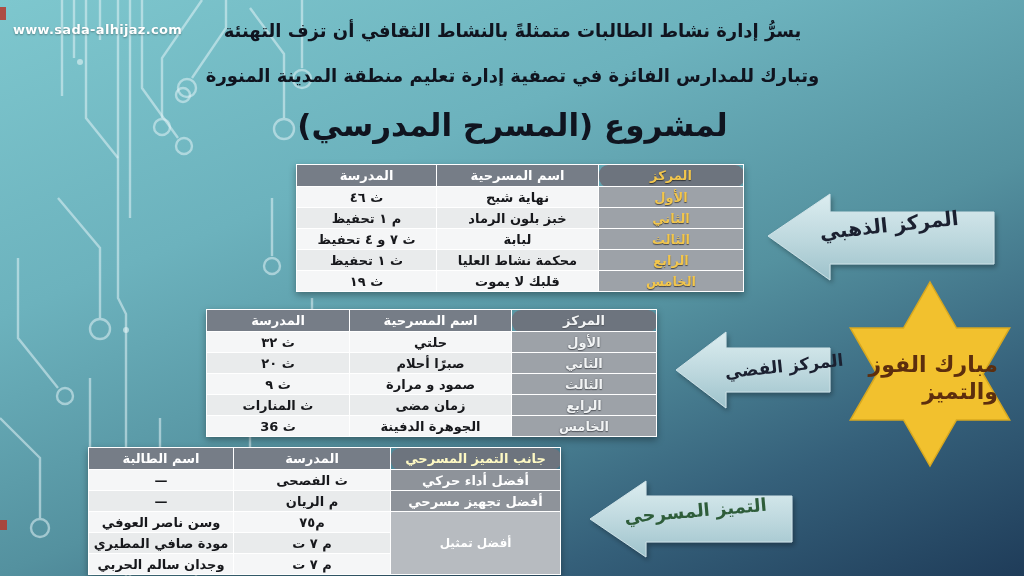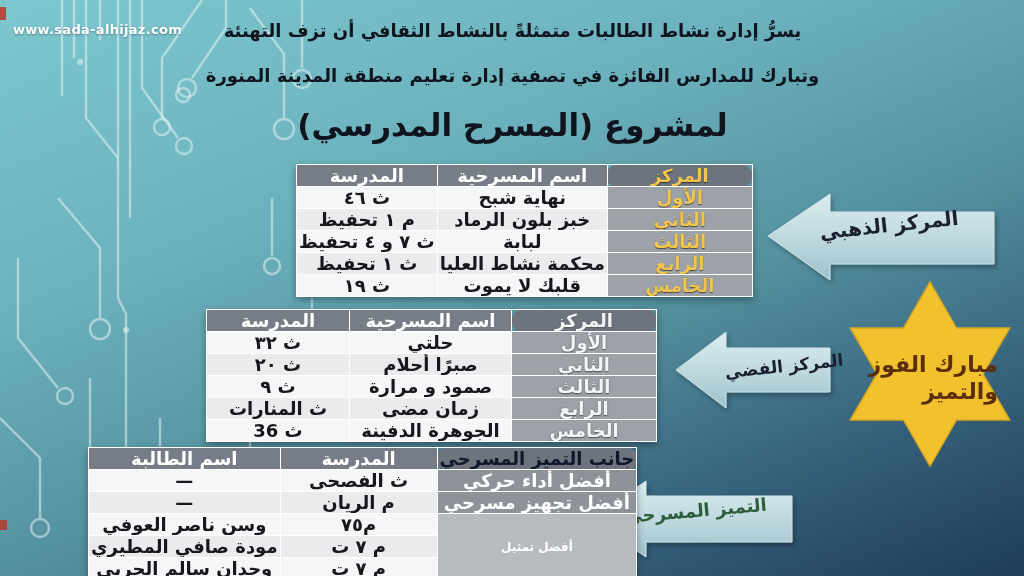--- a/index.html
+++ b/index.html
@@ -23,37 +23,37 @@
     color:var(--watermark-text);text-shadow:0 1px 2px rgba(0,0,0,.35);letter-spacing:.3px;}
 
   .title{position:absolute;left:140px;top:8px;width:745px;text-align:center;direction:rtl;
     color:var(--title-text);font-weight:bold;}
   .title .t-line1,.title .t-line2{font-size:18px;line-height:45px;}
   .title .t-line3{font-size:31px;line-height:54px;}
 
   .tbl{position:absolute;border-collapse:collapse;direction:rtl;table-layout:fixed;
     box-shadow:0 3px 7px rgba(0,0,0,.35);}
   .tbl td,.tbl th{border:1px solid #ffffff;text-align:center;vertical-align:middle;
-    font-weight:bold;font-size:18px;color:#17181c;padding:0 2px;height:21px;
+    font-weight:bold;font-size:13px;color:#17181c;padding:0 2px;height:21px;
     overflow:hidden;white-space:nowrap;}
   .tbl tr:nth-child(odd) td.dcell{background:var(--row-odd);}
   .tbl tr:nth-child(even) td.dcell{background:var(--row-even);}
   .tbl th{background:var(--table-header);color:#fff;height:22px;}
   .tbl td.rank{background:var(--table-rank);}
   .tbl th.rank-h{background:#6d747e;border-radius:9px;}
   #table-gold td.rank{color:var(--gold-text);text-shadow:0 1px 1px rgba(0,0,0,.55);}
   #table-gold th.rank-h{color:var(--gold-text);text-shadow:0 1px 1px rgba(0,0,0,.55);}
   #table-silver td.rank{color:var(--silver-text);text-shadow:0 0 2px #6b6f75,0 1px 1px #50545a;}
   #table-silver th.rank-h{color:var(--silver-text);text-shadow:0 0 2px #6b6f75,0 1px 1px #50545a;}
   #table-gold{left:296px;top:164px;}
   #table-silver{left:206px;top:309px;}
   #table-excellence{left:88px;top:447px;}
   #table-excellence td.aspect{background:var(--excellence-aspect);color:#fff;}
   #table-excellence td.aspect-merged{background:var(--excellence-merged);color:#fff;font-size:12px;}
-  #table-excellence th.rank-h{color:#0f172a;text-align:right;}
+  #table-excellence th.rank-h{color:#fef9c3;}
 
   .arrow-label{position:absolute;direction:rtl;text-align:center;font-weight:bold;
     color:var(--label-dark);transform:rotate(-6deg);}
   #arrow1-label{left:808px;top:213px;width:162px;font-size:20px;}
   #arrow2-label{left:718px;top:356px;width:132px;font-size:17px;}
   #arrow3-label{left:613px;top:500px;width:165px;font-size:18px;color:var(--label-green);transform:rotate(-5deg);}
 
   .star-shape{fill:var(--star-fill);stroke:#d8a81f;stroke-width:1.5;}
   .star-label{position:absolute;left:858px;top:351px;width:140px;direction:rtl;
     font-size:22px;line-height:27px;font-weight:bold;color:var(--star-text);}

